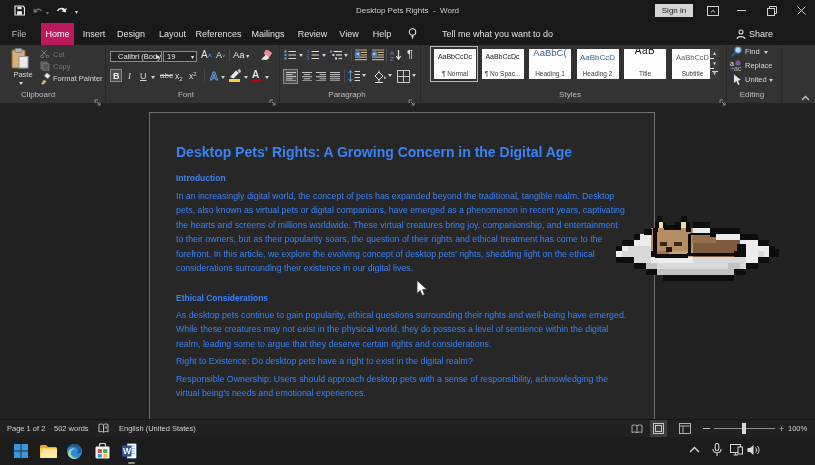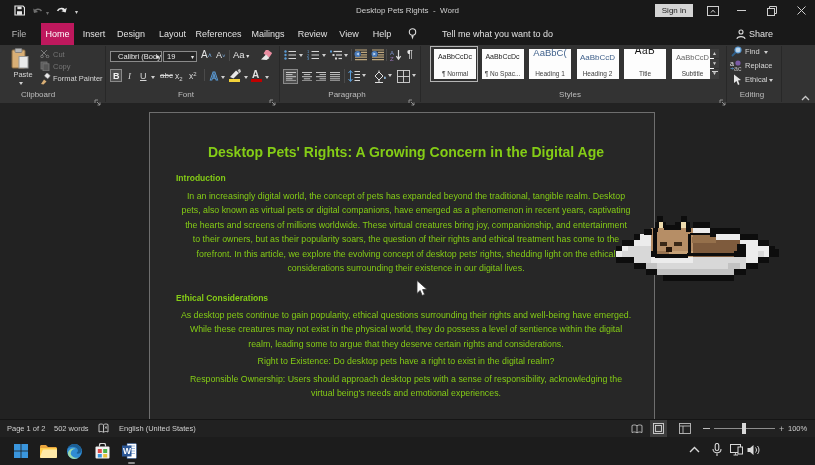--- a/index.html
+++ b/index.html
@@ -11,21 +11,21 @@
   .tab { position:absolute; top:0; height:22px; line-height:23px; text-align:center; }
   #ribbon   { position:absolute; left:0; top:45px; width:815px; height:58px; background:#333333; color:#d6d6d6; }
   .gsep { position:absolute; top:1px; height:56px; width:1px; background:#282828; }
   .glabel { position:absolute; top:45px; font-size:8px; color:#bdbdbd; text-align:center; }
   .rtxt { position:absolute; font-size:7.5px; color:#d6d6d6; white-space:nowrap; }
   .dim  { color:#757575; }
   .combo { position:absolute; background:#262626; border:1px solid #8a8a8a; color:#e8e8e8; font-size:7.5px; white-space:nowrap; overflow:hidden; }
   .dl { position:absolute; width:7px; height:7px; }
   #statusbar{ position:absolute; left:0; top:419px; width:815px; height:18px; background:#212121; border-top:1px solid #151515; color:#cfcfcf; font-size:7.5px; }
   #taskbar  { position:absolute; left:0; top:437px; width:815px; height:28px; background:#1c1c1c; color:#e8e8e8; }
-  .wtext { position:absolute; color:#84cc16;text-align:center; }
+  .wtext { position:absolute; color:#3b82f6; }
   .arw { position:absolute; width:0; height:0; border-left:2.5px solid transparent; border-right:2.5px solid transparent; border-top:3px solid #cfcfcf; }
   .card { width:42px; height:30px; background:#fdfdfd; text-align:center; overflow:hidden; font-family:"Liberation Sans"; }
   .cprev { margin-top:4px; white-space:nowrap; }
   .clab { position:absolute; bottom:2px; width:100%; font-size:6.5px; color:#3d3d3d; white-space:nowrap; }
 </style>
 </head>
 <body>
 
 <div id="titlebar">
   <svg class="abs" style="left:14px; top:5px;" width="11" height="11" viewBox="0 0 11 11">
@@ -281,21 +281,21 @@
   <svg class="abs" style="left:730px; top:15px;" width="13" height="11" viewBox="0 0 13 11">
     <text x="0" y="6" font-size="7" fill="#e8e8e8" font-family="Liberation Sans">a</text>
     <circle cx="8" cy="3" r="2.6" fill="#7b5ba6"></circle>
     <text x="4" y="10.5" font-size="7" fill="#bbb" font-family="Liberation Sans">ac</text>
     <path d="M0.5 8.5 L3.5 8.5 M2.5 7.5 L3.5 8.5 L2.5 9.5" stroke="#5b9bd5" stroke-width="0.7" fill="none"></path>
   </svg>
   <div class="rtxt" style="left:745px; top:16px;">Replace</div>
   <svg class="abs" style="left:733px; top:29px;" width="9" height="12" viewBox="0 0 9 12">
     <path d="M1 0.5 L1 9 L3.5 7 L5 11 L6.5 10.3 L5 6.5 L8 6 Z" fill="#e8e8e8"></path>
   </svg>
-  <div class="rtxt" style="left:745px; top:30px;">Ethical</div>
+  <div class="rtxt" style="left:745px; top:30px;">United</div>
   <div class="arw" style="left:769px; top:34px;"></div>
 </div>
 
 <div class="abs" style="left:149px; top:112px; width:506px; height:307px; background:#272727; border:1px solid #6e6e6e; border-bottom:none;"></div>
 <div class="wtext" style="left:176px; top:144px; width:460px; font-weight:bold; font-size:14px;">Desktop Pets' Rights: A Growing Concern in the Digital Age</div>
 <div class="wtext" style="left:176px; top:173px; font-weight:bold; font-size:8.5px;">Introduction</div>
 <div class="wtext" style="left:176px; top:189px; width:460px; font-size:8.8px; line-height:14.45px;">In an increasingly digital world, the concept of pets has expanded beyond the traditional, tangible realm. Desktop<br>pets, also known as virtual pets or digital companions, have emerged as a phenomenon in recent years, captivating<br>the hearts and screens of millions worldwide. These virtual creatures bring joy, companionship, and entertainment<br>to their owners, but as their popularity soars, the question of their rights and ethical treatment has come to the<br>forefront. In this article, we explore the evolving concept of desktop pets' rights, shedding light on the ethical<br>considerations surrounding their existence in our digital lives.</div>
 <div class="wtext" style="left:176px; top:292.5px; font-weight:bold; font-size:8.5px;">Ethical Considerations</div>
 <div class="wtext" style="left:176px; top:308px; width:460px; font-size:8.8px; line-height:14.45px;">As desktop pets continue to gain popularity, ethical questions surrounding their rights and well-being have emerged.<br>While these creatures may not exist in the physical world, they do possess a level of sentience within the digital<br>realm, leading some to argue that they deserve certain rights and considerations.</div>
 <div class="wtext" style="left:176px; top:355.5px; width:460px; font-size:8.8px;">Right to Existence: Do desktop pets have a right to exist in the digital realm?</div>

